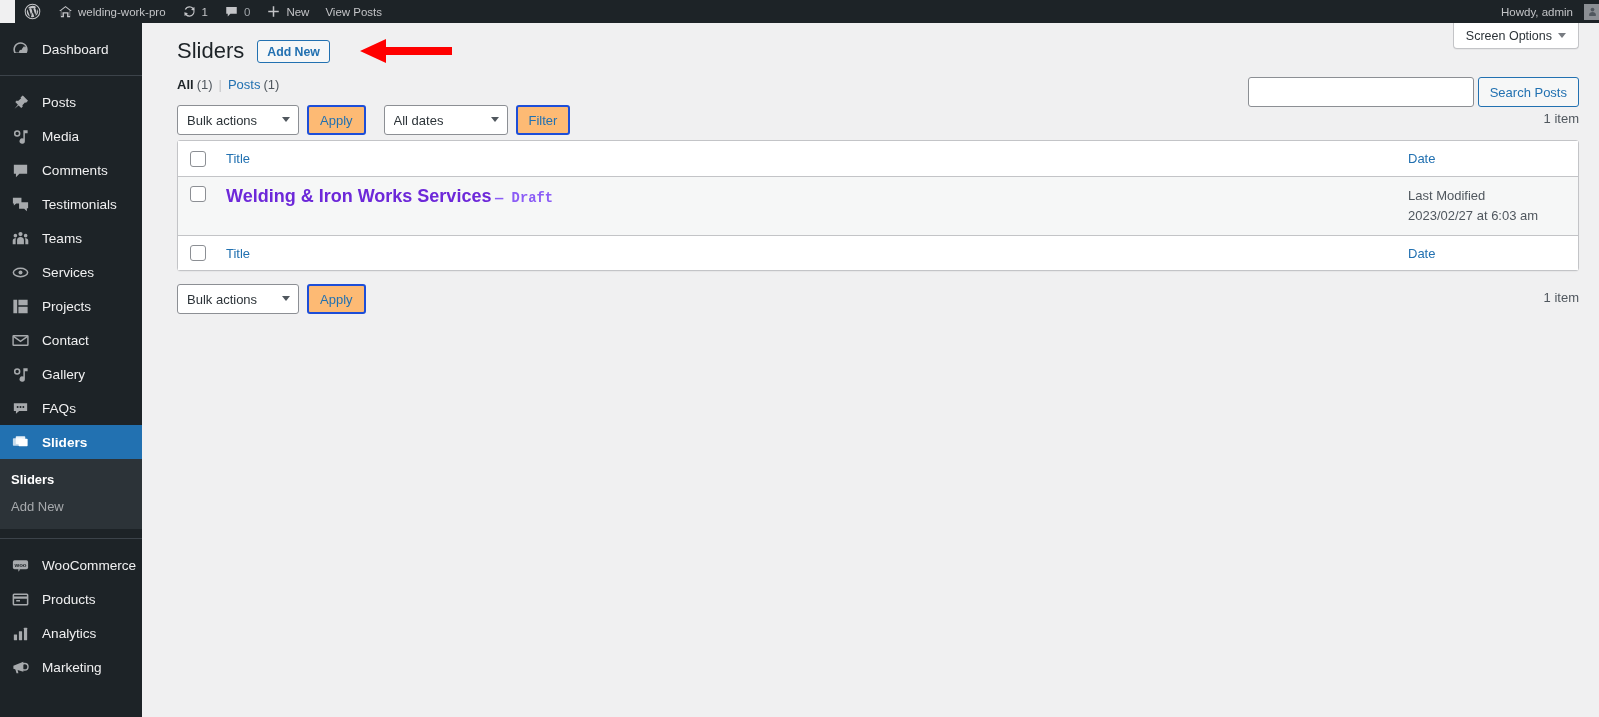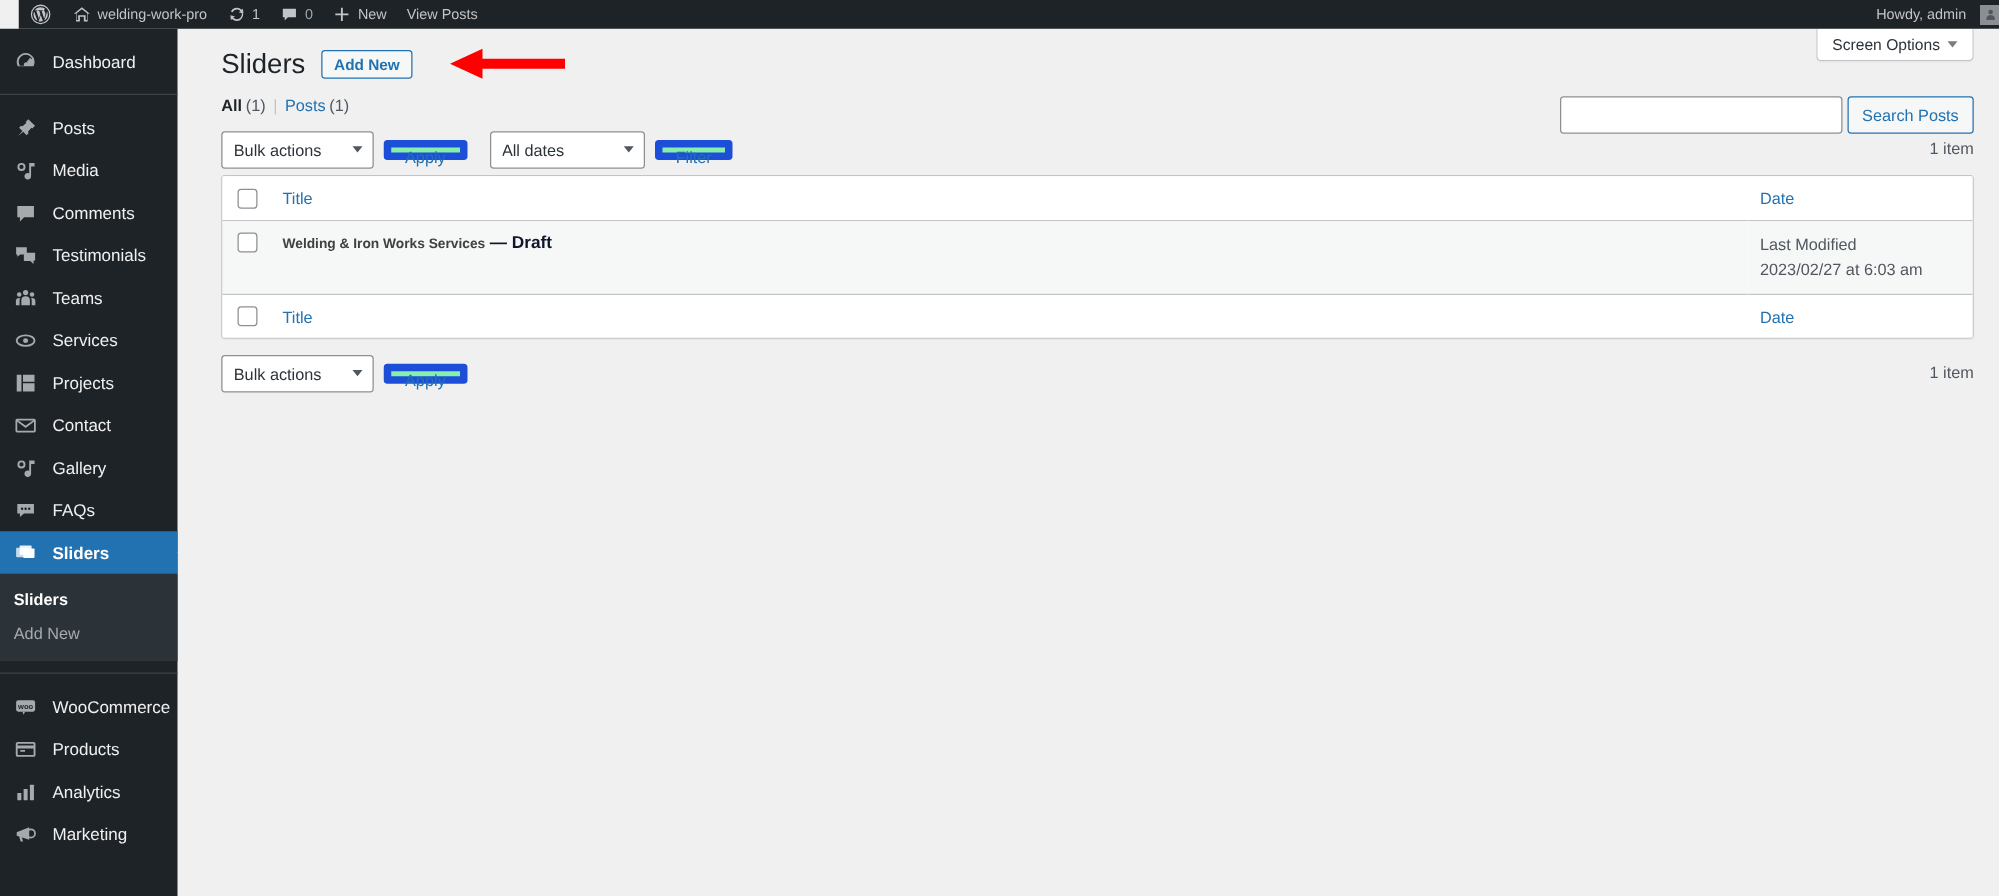--- a/index.html
+++ b/index.html
@@ -181,22 +181,22 @@
     cursor: pointer; outline: none;
   }
   .select-arrow {
     position: absolute; right: 9px; top: 12px;
     width: 0; height: 0; pointer-events: none;
     border-left: 4.5px solid transparent;
     border-right: 4.5px solid transparent;
     border-top: 5.5px solid #50575e;
   }
   .wp-button {
-    margin-left: 8px; height: 16px; padding: 0 11px;
-    background: #86efac; border: 6px solid #1d4ed8; border-radius: 3px;
+    margin-left: 8px; height: 30px; padding: 0 11px;
+    background: #fdba74; border: 2px solid #1d4ed8; border-radius: 3px;
     color: #2271b1; font-size: 13px; cursor: pointer;
     font-family: "Liberation Sans", sans-serif;
   }
   .tablenav .dates { margin-left: 18px; }
   .displaying-num {
     position: absolute; right: 0; top: 7px;
     font-size: 13px; color: #50575e;
   }
 
   
@@ -225,24 +225,24 @@
     border: 1px solid #8c8f94; border-radius: 3px;
     background: #fff; display: inline-block;
     cursor: pointer; vertical-align: middle;
   }
   .wp-list-table tbody td {
     padding: 9px 10px; vertical-align: top;
     background: #f6f7f7;
   }
   .wp-list-table tbody tr td { height: 52px; }
   .row-title {
-    color: #404040; font-weight: 700; font-size: 11px;
+    color: #6d28d9; font-weight: 700; font-size: 18px;
     cursor: pointer;
   }
-  .post-state { color: #0f172a; font-weight: 700; font-size: 13.8px; }
+  .post-state { color: #8b5cf6; font-weight: 700; font-size: 13.8px; font-family: Liberation Mono, monospace; }
   .date-cell { color: #50575e; font-size: 13px; line-height: 1.55; }
   .th-sortable { cursor: pointer; }
 </style>
 </head>
 <body>
 
 <div id="adminbar">
 
   <div class="ab-item" style="padding:0 9px;">
     <span class="ab-icon">

